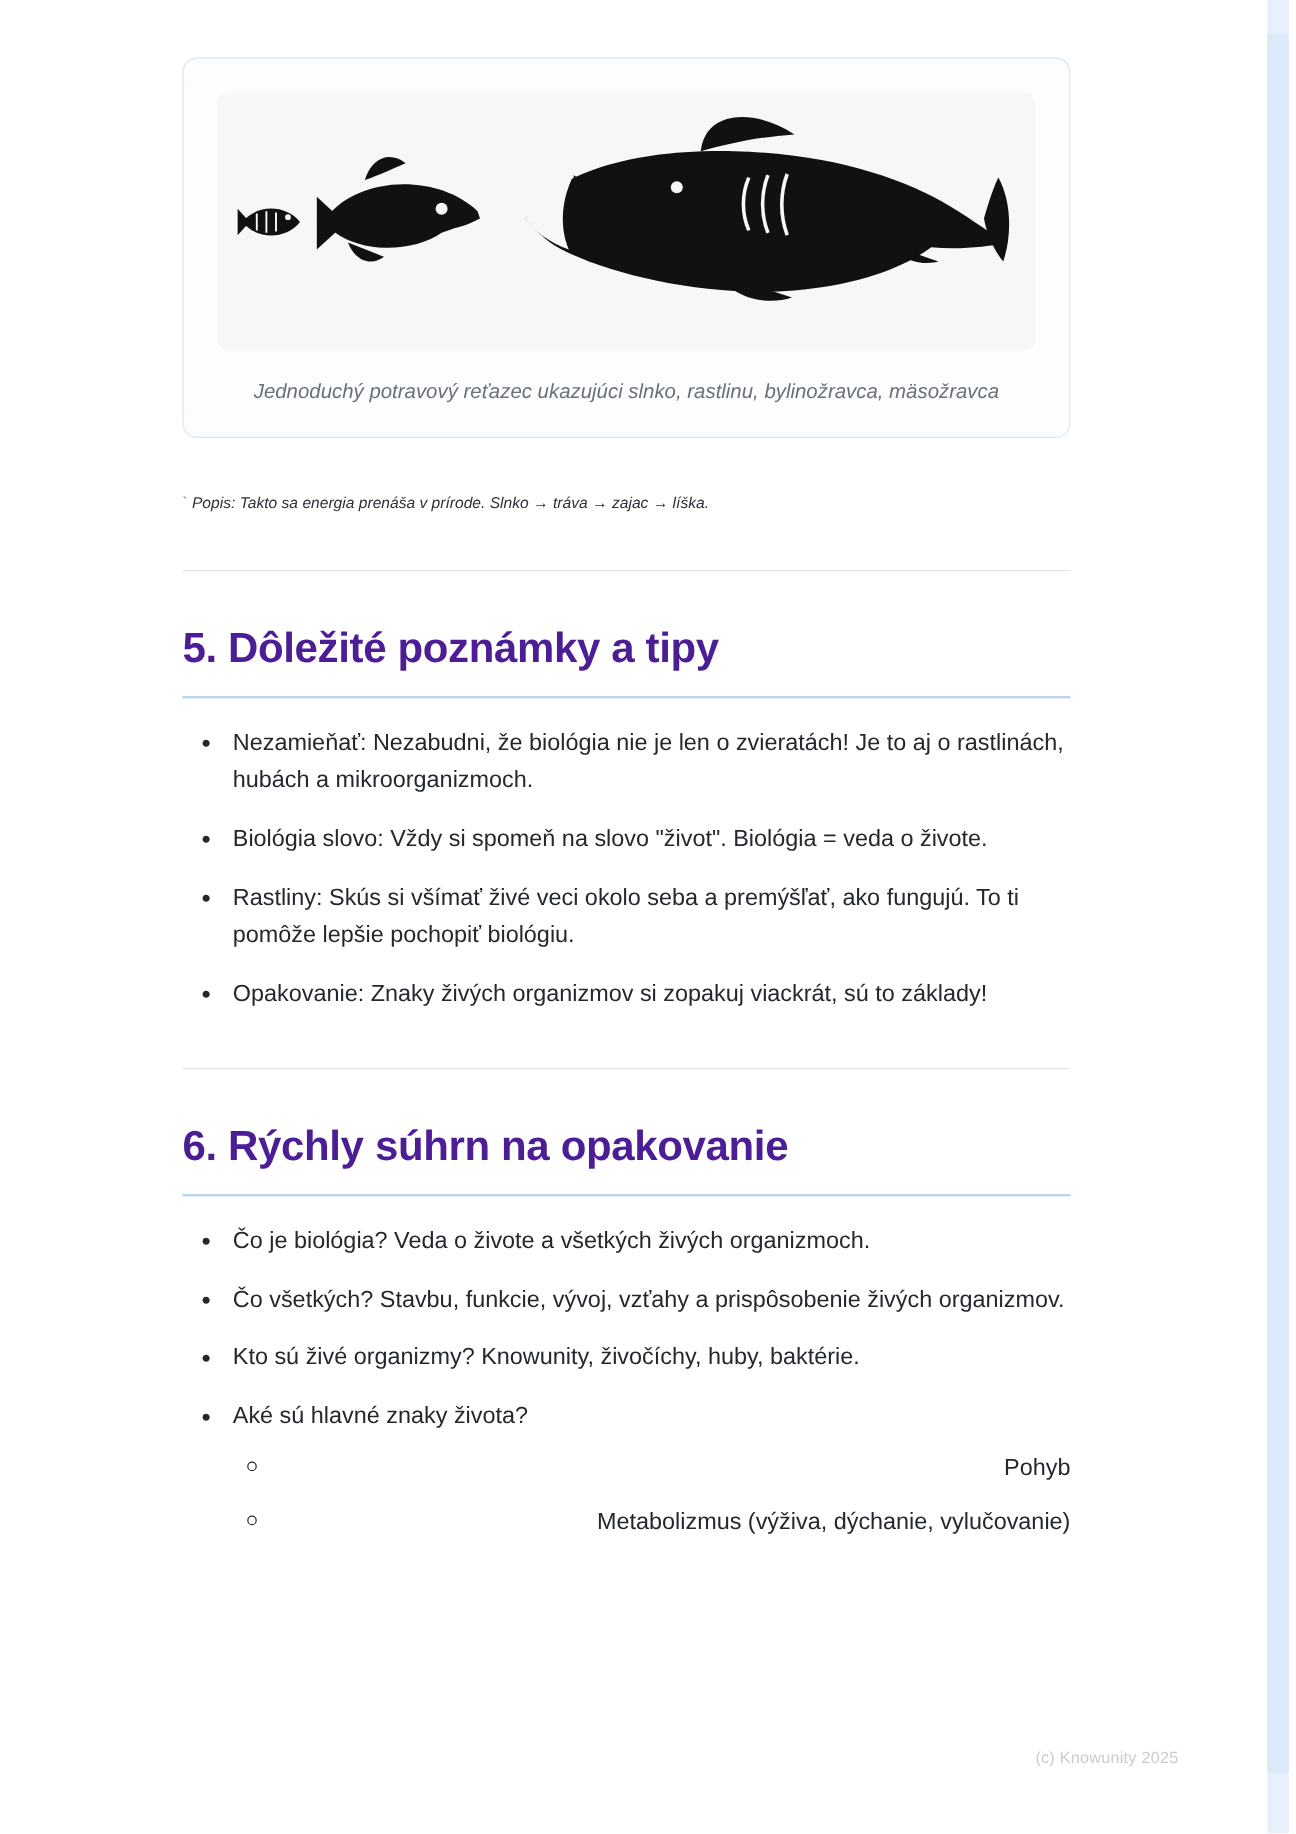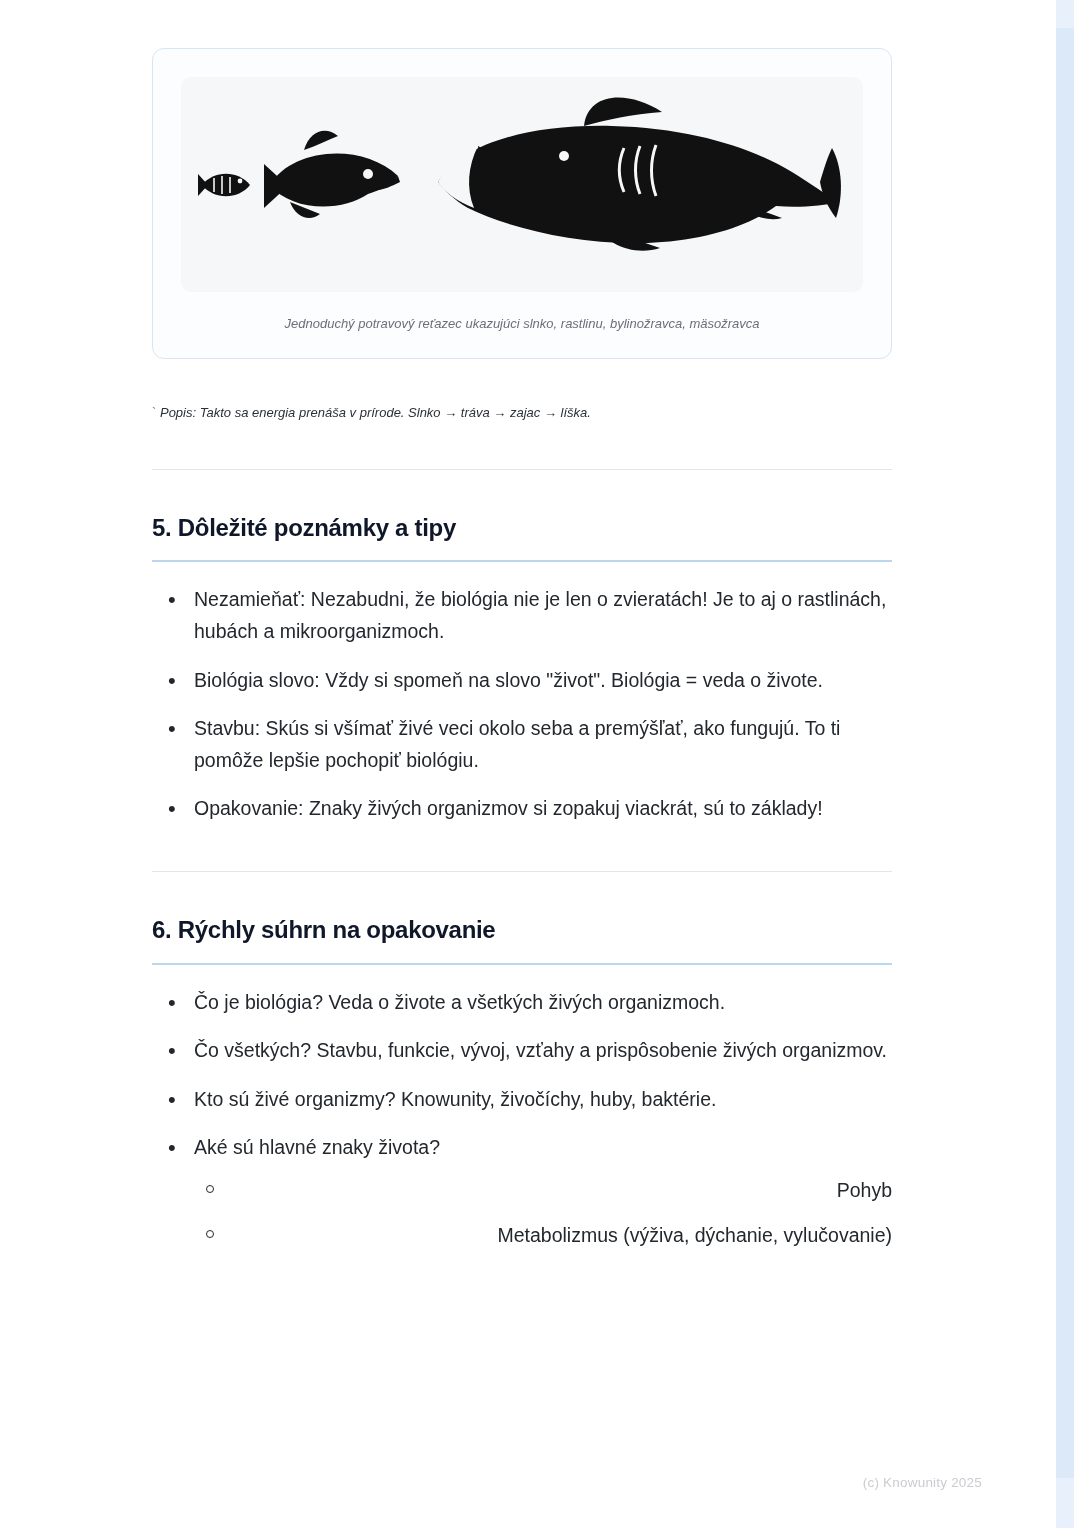--- a/index.html
+++ b/index.html
@@ -77,21 +77,21 @@
     justify-content: center;
     overflow: hidden;
   }
   .figure-image-box svg {
     display: block;
   }
   .figure-caption {
     margin-top: 22px;
     text-align: center;
     font-style: italic;
-    font-size: 13px;
+    font-size: 17px;
     line-height: 1.55;
     color: #6b7076;
     padding: 0 24px;
   }
 
   
   .desc-line {
     margin-top: 44px;
     font-style: italic;
     font-size: 13px;
@@ -104,22 +104,22 @@
   }
 
   hr.sep {
     border: none;
     border-top: 1px solid #e3e6e9;
     margin: 46px 0 0 0;
   }
 
   
   h2.section-title {
-    color: #0f172a;
-    font-size: 24px;
+    color: #4c1d95;
+    font-size: 35px;
     line-height: 1.2;
     font-weight: bold;
     margin: 44px 0 0 0;
     letter-spacing: -0.3px;
   }
   .title-rule {
     border: none;
     border-top: 2px solid #bcd6ee;
     margin: 18px 0 0 0;
   }
@@ -173,21 +173,21 @@
     width: 8px;
     height: 8px;
     border: 1.5px solid #23282e;
     border-radius: 50%;
     box-sizing: border-box;
   }
 
   .watermark {
     position: absolute;
     right: 62px;
-    bottom: 38px;
+    bottom: 56px;
     font-size: 13.5px;
     color: #c9ccd0;
     letter-spacing: 0.2px;
   }
 </style>
 </head>
 <body>
 
 <div class="page">
   <div class="content">
@@ -252,21 +252,21 @@
     <hr class="title-rule">
 
     <ul class="bullets">
       <li>
         <b>Nezamieňať:</b><span> Nezabudni, že biológia nie je len o zvieratách! Je to aj o rastlinách, hubách a mikroorganizmoch.</span>
       </li>
       <li>
         <b>Biológia slovo:</b><span> Vždy si spomeň na slovo "život". Biológia = veda o živote.</span>
       </li>
       <li>
-        <b>Stavbu:</b><span> Skús si všímať živé veci okolo seba a premýšľať, ako fungujú. To ti pomôže lepšie pochopiť biológiu.</span>
+        <b>Rastliny:</b><span> Skús si všímať živé veci okolo seba a premýšľať, ako fungujú. To ti pomôže lepšie pochopiť biológiu.</span>
       </li>
       <li>
         <b>Opakovanie:</b><span> Znaky živých organizmov si zopakuj viackrát, sú to základy!</span>
       </li>
     </ul>
 
     <hr class="sep">
 
     <h2 class="section-title">6. Rýchly súhrn na opakovanie</h2>
     <hr class="title-rule">

